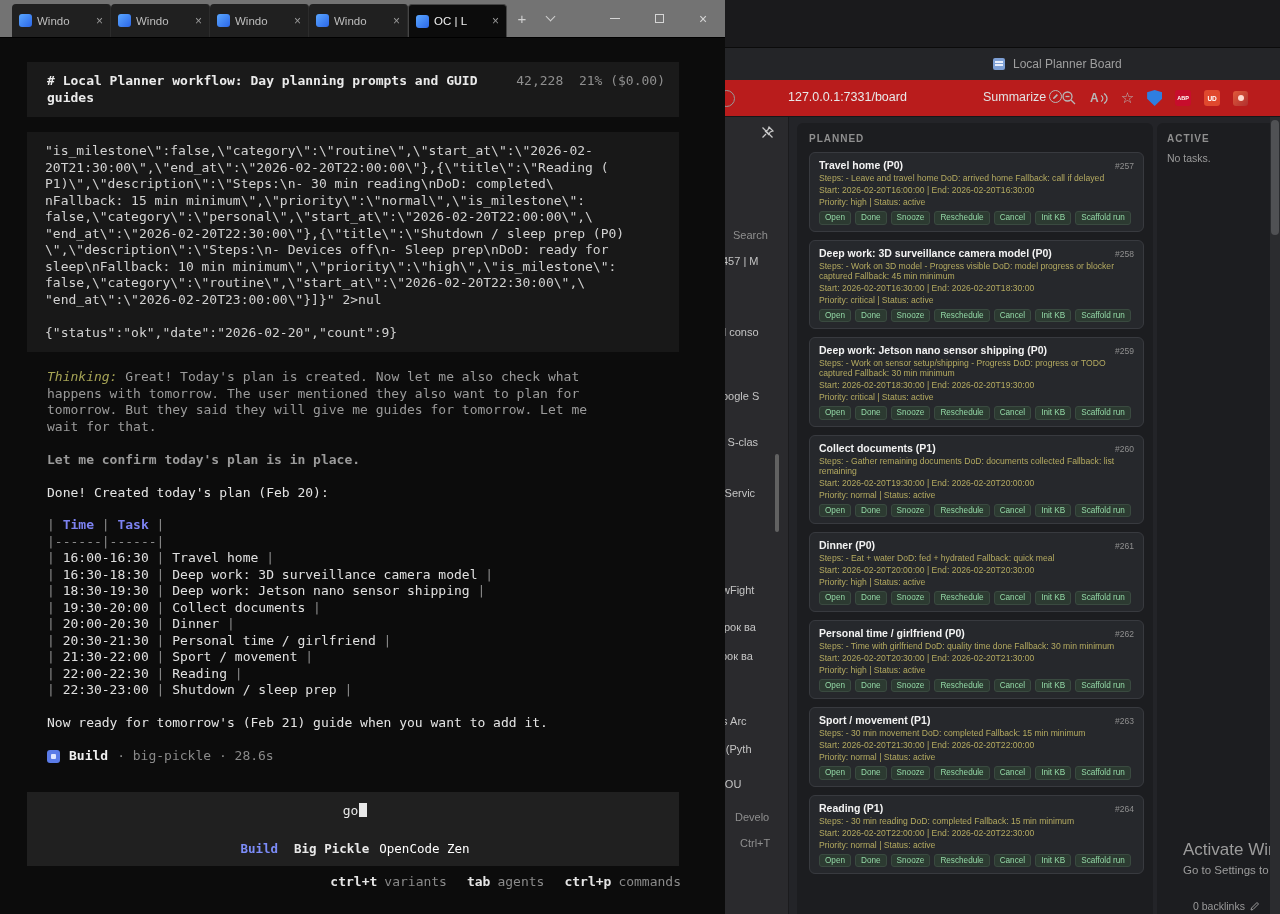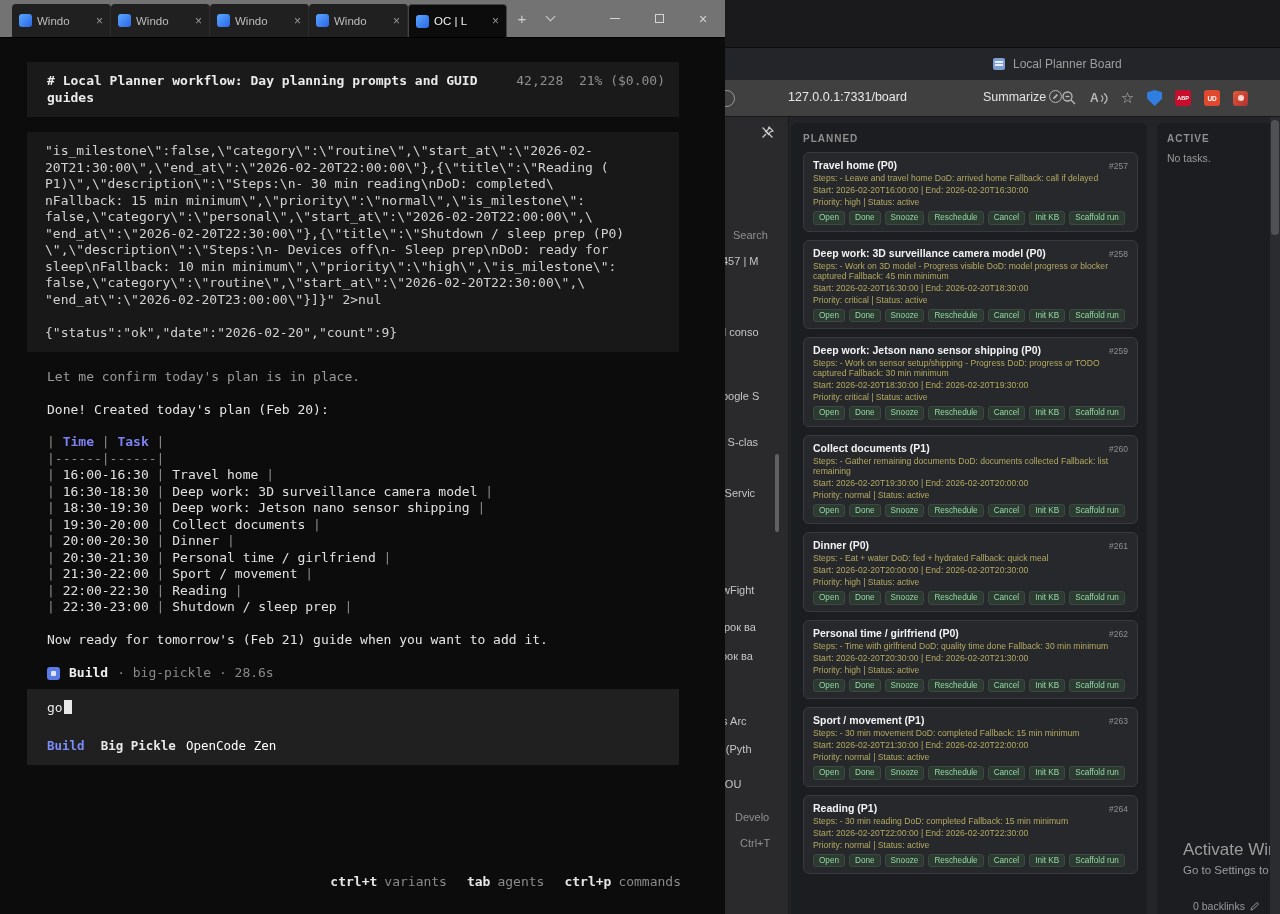--- a/index.html
+++ b/index.html
@@ -27,54 +27,54 @@
 
   .tbody { position:absolute; top:38px; left:27px; width:652px; bottom:48px;
            font:13px/16.5px "DejaVu Sans Mono",monospace; color:#d0d0d0; }
   .hblock { margin-top:24px; background:#1a1a1a; padding:11px 14px 11px 20px; display:flex; justify-content:space-between; }
   .htitle { width:452px; font-weight:bold; color:#eaeaea; }
   .hstats { color:#8f8f8f; white-space:pre; }
   .cblock { margin-top:15px; background:#181818; padding:11px 10px 11px 18px; }
   .cline { white-space:pre; color:#d2d2d2; }
   .think { margin:17px 0 0 20px; width:556px; color:#9b9b9b; }
   .tlabel { color:#a6a455; font-style:italic; }
-  .confirm { margin:17px 0 0 20px; color:#9b9b9b; }
+  .confirm { margin:17px 0 0 20px; color:#9b9b9b;font-weight:bold; }
   .done { margin:16px 0 0 20px; color:#e4e4e4; }
   .ttable { margin:16px 0 0 20px; }
   .tp { color:#8a8a8a; white-space:pre; }
   .th { color:#7c82f0; font-weight:bold; }
   .tc { color:#e0e0e0; }
   .ready { margin:16px 0 0 20px; color:#e4e4e4; }
   .statusline { margin:17px 0 0 20px; display:flex; align-items:center; gap:9px; }
   .sicon { width:13px; height:13px; background:#5b7ce8; border-radius:3px; position:relative; flex:none; }
   .sicon::after { content:""; position:absolute; inset:4px; background:#dfe6ff; border-radius:1px; }
   .sagent { color:#efefef; font-weight:bold; }
   .smeta { color:#8a8a8a; }
-  .inputbox { margin-top:7px; background:#202020; padding:11px 16px 10px 20px; height:76px;
-              display:flex; flex-direction:column; justify-content:space-between; }
+  .inputbox { margin-top:27px; background:#202020; padding:11px 16px 10px 20px; height:76px;
+              display:flex; flex-direction:column; justify-content:space-between;text-align:center; }
   .inputline { color:#e8e8e8; }
   .cur { display:inline-block; width:8px; height:14px; background:#e8e8e8; vertical-align:-2px; margin-left:1px; }
   .modeline { font-size:12.5px; }
   .magent { color:#7c8cf8; font-weight:bold; margin-right:16px; }
   .mmodel { color:#e8e8e8; font-weight:bold; margin-right:10px; }
   .mprov { color:#ffffff; }
   .hintbar { position:absolute; bottom:0; left:0; width:725px; height:48px; background:#0c0c0c;
              display:flex; justify-content:flex-end; padding:8px 44px 0 0;
              font:13px "DejaVu Sans Mono",monospace; gap:20px; }
   .hint-key { color:#e6e6e6; font-weight:bold; }
   .hint-label { color:#8a8a8a; margin-left:7px; }
 
   
   .browser { position:absolute; left:725px; top:0; width:555px; height:914px; background:#232428; overflow:hidden; }
   .bw-strip { height:48px; background:#1a1a1c; border-bottom:1px solid #0b0b0b; }
   .bw-title { height:32px; background:#242528; display:flex; align-items:center; padding-left:268px; gap:8px;
               color:#9f9f9f; font-size:12px; }
   .page-icon { width:12px; height:12px; border-radius:2px; background:#7d9fd4; position:relative; flex:none; }
   .page-icon::after { content:""; position:absolute; left:2px; right:2px; top:3px; height:1.5px; background:#e8eefb; box-shadow:0 3px 0 #e8eefb; }
-  .bw-addr { height:37px; background:#404040; position:relative; border-bottom:1px solid #171719;text-align:right; }
+  .bw-addr { height:37px; background:#b91c1c; position:relative; border-bottom:1px solid #171719;text-align:right; }
   .site-circle { position:absolute; left:-7px; top:10px; width:17px; height:17px; border:1.5px solid #9a9a9a; border-radius:50%; }
   .url { position:absolute; left:63px; top:10px; color:#e8e8e8; font-size:12.5px; }
   .addr-summarize { position:absolute; left:258px; top:9px; display:flex; align-items:center; gap:2px; color:#e2e2e2; font-size:12.5px; }
   .addr-right { position:absolute; left:336px; top:0; height:100%; display:flex; align-items:center; gap:13px; }
   .ai { display:flex; align-items:center; }
   .star { color:#b8b8b8; font-size:15px; }
   .ra-a { color:#b8b8b8; font-size:12px; font-weight:bold; margin-right:1px; }
   .ext-shield { width:15px; height:16px; background:#2f7ee0;
                 clip-path:polygon(50% 0,100% 14%,100% 55%,50% 100%,0 55%,0 14%); }
   .ext-badge { width:16px; height:16px; border-radius:3px; color:#fff; display:flex; align-items:center; justify-content:center; font-weight:bold; }
@@ -84,21 +84,21 @@
   .ext-dot::after { content:""; position:absolute; inset:4.5px; background:#ffd9cf; border-radius:50%; }
 
   .bw-content { position:absolute; top:117px; left:0; right:0; bottom:0; background:#232428; }
   .sliver { position:absolute; left:0; top:0; width:64px; bottom:0; background:#2a2a2d; overflow:hidden; border-right:1px solid #1b1b1d; }
   .frag { position:absolute; white-space:nowrap; color:#c4c4c4; font-size:11px; }
   .frag.dim { color:#8f8f8f; }
   .pinoff { position:absolute; left:35px; top:8px; }
   .sliver-scroll { position:absolute; left:50px; top:337px; width:4px; height:78px; background:#616161; border-radius:2px; }
 
   .board { position:absolute; left:64px; top:0; right:10px; bottom:0; }
-  .panel { position:absolute; left:2px; top:6px; width:356px; bottom:0; background:#1c1d20;
+  .panel { position:absolute; left:8px; top:6px; width:356px; bottom:0; background:#1c1d20;
            border-radius:6px 6px 0 0; padding:10px 9px 0 12px; }
   .colhdr { color:#8f8f8f; font-size:10px; font-weight:bold; letter-spacing:1px; }
   .cards { margin-top:8px; }
   .card { background:#26282c; border:1px solid #383a3f; border-radius:6px; padding:6px 9px 6px; margin-bottom:8px; }
   .card-head { display:flex; justify-content:space-between; align-items:baseline; }
   .card-title { color:#f2f2f2; font-size:10.5px; font-weight:bold; }
   .card-id { color:#8f8f8f; font-size:8.5px; }
   .card-line { color:#b4aa60; font-size:8.6px; line-height:10px; margin-top:2px; }
   .card-actions { margin-top:4px; display:flex; gap:4px; flex-wrap:wrap; }
   .chip { font-size:8.2px; color:#93d8a6; background:#2c3a31; border:1px solid #3a4a40; border-radius:3px; padding:1px 5px; line-height:9.5px; }
@@ -174,20 +174,21 @@
         <div class="cline">false,\"category\":\"personal\",\"start_at\":\"2026-02-20T22:00:00\",\</div>
         <div class="cline">"end_at\":\"2026-02-20T22:30:00\"},{\"title\":\"Shutdown / sleep prep (P0)</div>
         <div class="cline">\",\"description\":\"Steps:\n- Devices off\n- Sleep prep\nDoD: ready for</div>
         <div class="cline">sleep\nFallback: 10 min minimum\",\"priority\":\"high\",\"is_milestone\":</div>
         <div class="cline">false,\"category\":\"routine\",\"start_at\":\"2026-02-20T22:30:00\",\</div>
         <div class="cline">"end_at\":\"2026-02-20T23:00:00\"}]}" 2&gt;nul</div>
         <div class="cline">&nbsp;</div>
         <div class="cline">{"status":"ok","date":"2026-02-20","count":9}</div>
       </div>
 
+    <div class="think"><span class="tlabel">Thinking:</span> <span>Great! Today's plan is created. Now let me also check what happens with tomorrow. The user mentioned they also want to plan for tomorrow. But they said they will give me guides for tomorrow. Let me wait for that.</span></div>
 
     <div class="confirm">Let me confirm today's plan is in place.</div>
     <div class="done">Done! Created today's plan (Feb 20):</div>
 
     <div class="ttable">
         <div class="trow"><span class="tp">| </span><span class="th">Time</span><span class="tp"> | </span><span class="th">Task</span><span class="tp"> |</span></div>
         <div class="trow tp">|------|------|</div>
         <div class="trow"><span class="tp">| </span><span class="tc">16:00-16:30</span><span class="tp"> | </span><span class="tc">Travel home</span><span class="tp"> |</span></div>
         <div class="trow"><span class="tp">| </span><span class="tc">16:30-18:30</span><span class="tp"> | </span><span class="tc">Deep work: 3D surveillance camera model</span><span class="tp"> |</span></div>
         <div class="trow"><span class="tp">| </span><span class="tc">18:30-19:30</span><span class="tp"> | </span><span class="tc">Deep work: Jetson nano sensor shipping</span><span class="tp"> |</span></div>

